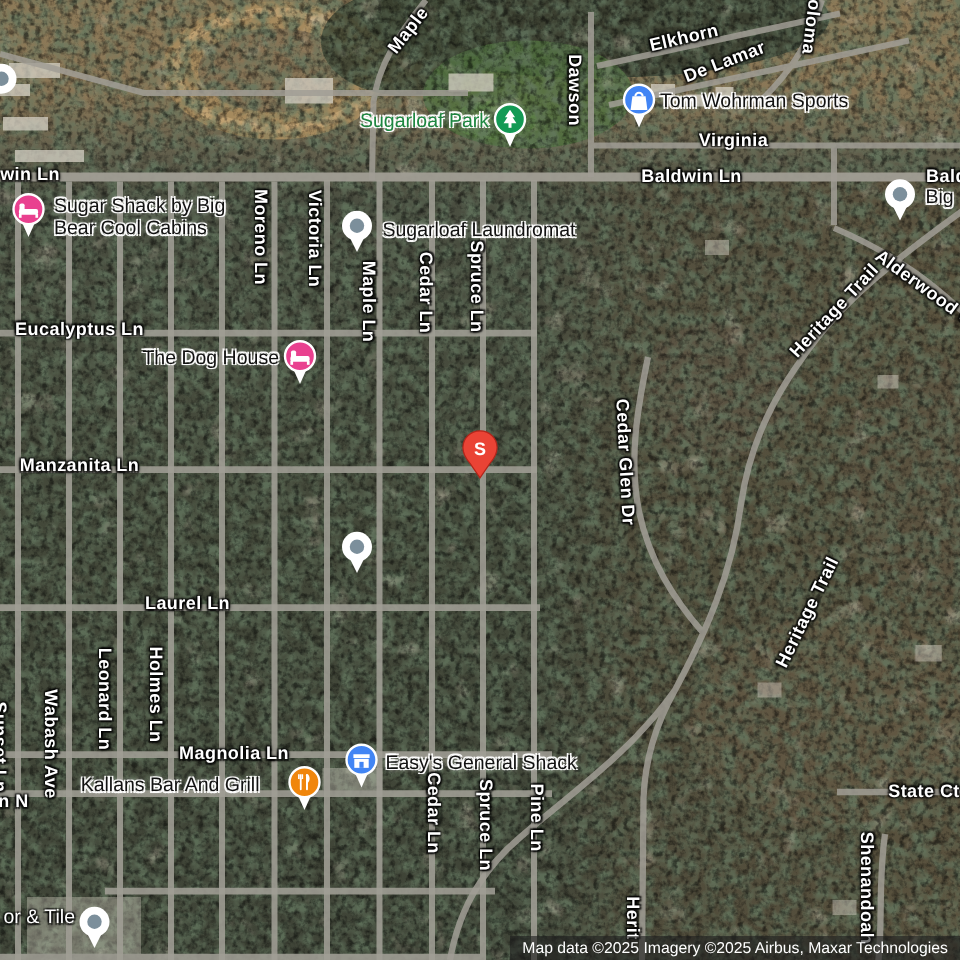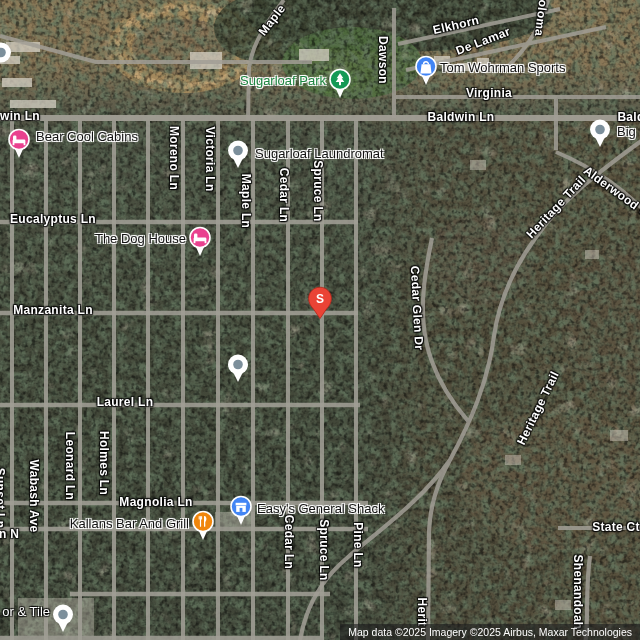--- a/index.html
+++ b/index.html
@@ -162,20 +162,21 @@
       <path d="M13 30 L8.5 20 H17.5 Z" fill="#fff"></path>
       <circle cx="13" cy="11.5" r="10" stroke="#fff" stroke-width="1.6" fill="#E9418F"></circle>
       <g fill="#fff">
           <rect x="7" y="7.6" width="3.4" height="5.2" rx="1.2"></rect>
           <rect x="6.6" y="11.4" width="12.8" height="3.8" rx="1.3"></rect>
           <rect x="6.6" y="14.6" width="1.8" height="2.6"></rect>
           <rect x="17.6" y="14.6" width="1.8" height="2.6"></rect>
         </g>
     </svg>
     <div class="ptxt" style="left:36px;top:129px">
+      <div>Sugar Shack by Big</div>
         <div>Bear Cool Cabins</div>
     </div>
   </div>
 
   <div>
     <svg class="pin" style="left:225px;top:139px" width="26" height="30" viewBox="0 0 26 30">
       <path d="M13 29 L8 19 H18 Z" fill="#fff"></path>
         <circle cx="13" cy="11.5" r="10" fill="#fff"></circle>
       <circle cx="13" cy="11.5" r="4.8" fill="#7C8F9B"></circle>
     </svg>
@@ -211,21 +212,21 @@
       <path d="M13 30 L8.5 20 H17.5 Z" fill="#fff"></path>
       <circle cx="13" cy="11.5" r="10" stroke="#fff" stroke-width="1.6" fill="#4285F4"></circle>
       <path d="M7.6 7.8 h10.8 v2.6 H7.6 Z" fill="#fff"></path>
         <rect x="8.2" y="10.9" width="9.6" height="6" fill="#fff"></rect>
         <rect x="11.6" y="12.9" width="2.8" height="4" fill="#4285F4"></rect>
     </svg>
     <div class="ptxt" style="left:257px;top:508px;transform:translateY(-50%)">Easy's General Shack</div>
   </div>
 
   <div>
-    <div class="ptxt" style="right:451px;top:523px;transform:translateY(-50%);text-align:left">Kallans Bar And Grill</div>
+    <div class="ptxt" style="right:467px;top:523px;transform:translateY(-50%);text-align:left">Kallans Bar And Grill</div>
     <svg class="pin" style="left:190px;top:510px" width="26" height="31" viewBox="0 0 26 31">
       <path d="M13 30 L8.5 20 H17.5 Z" fill="#fff"></path>
       <circle cx="13" cy="11.5" r="10" stroke="#fff" stroke-width="1.6" fill="#F0860C"></circle>
       <g fill="#fff">
           <path d="M9.2 6.2 v3.2 M10.4 6.2 v3.4 M11.6 6.2 v3.2" stroke="#fff" stroke-width="1" fill="none"></path>
           <rect x="9.9" y="8.6" width="1.2" height="8.2" rx="0.6"></rect>
           <rect x="14" y="6.2" width="1.3" height="10.6" rx="0.6"></rect>
           <path d="M14 6.2 h1.3 c1.5 1.6 1.5 4.2 0 5.6 h-1.3 Z"></path>
         </g>
     </svg>

